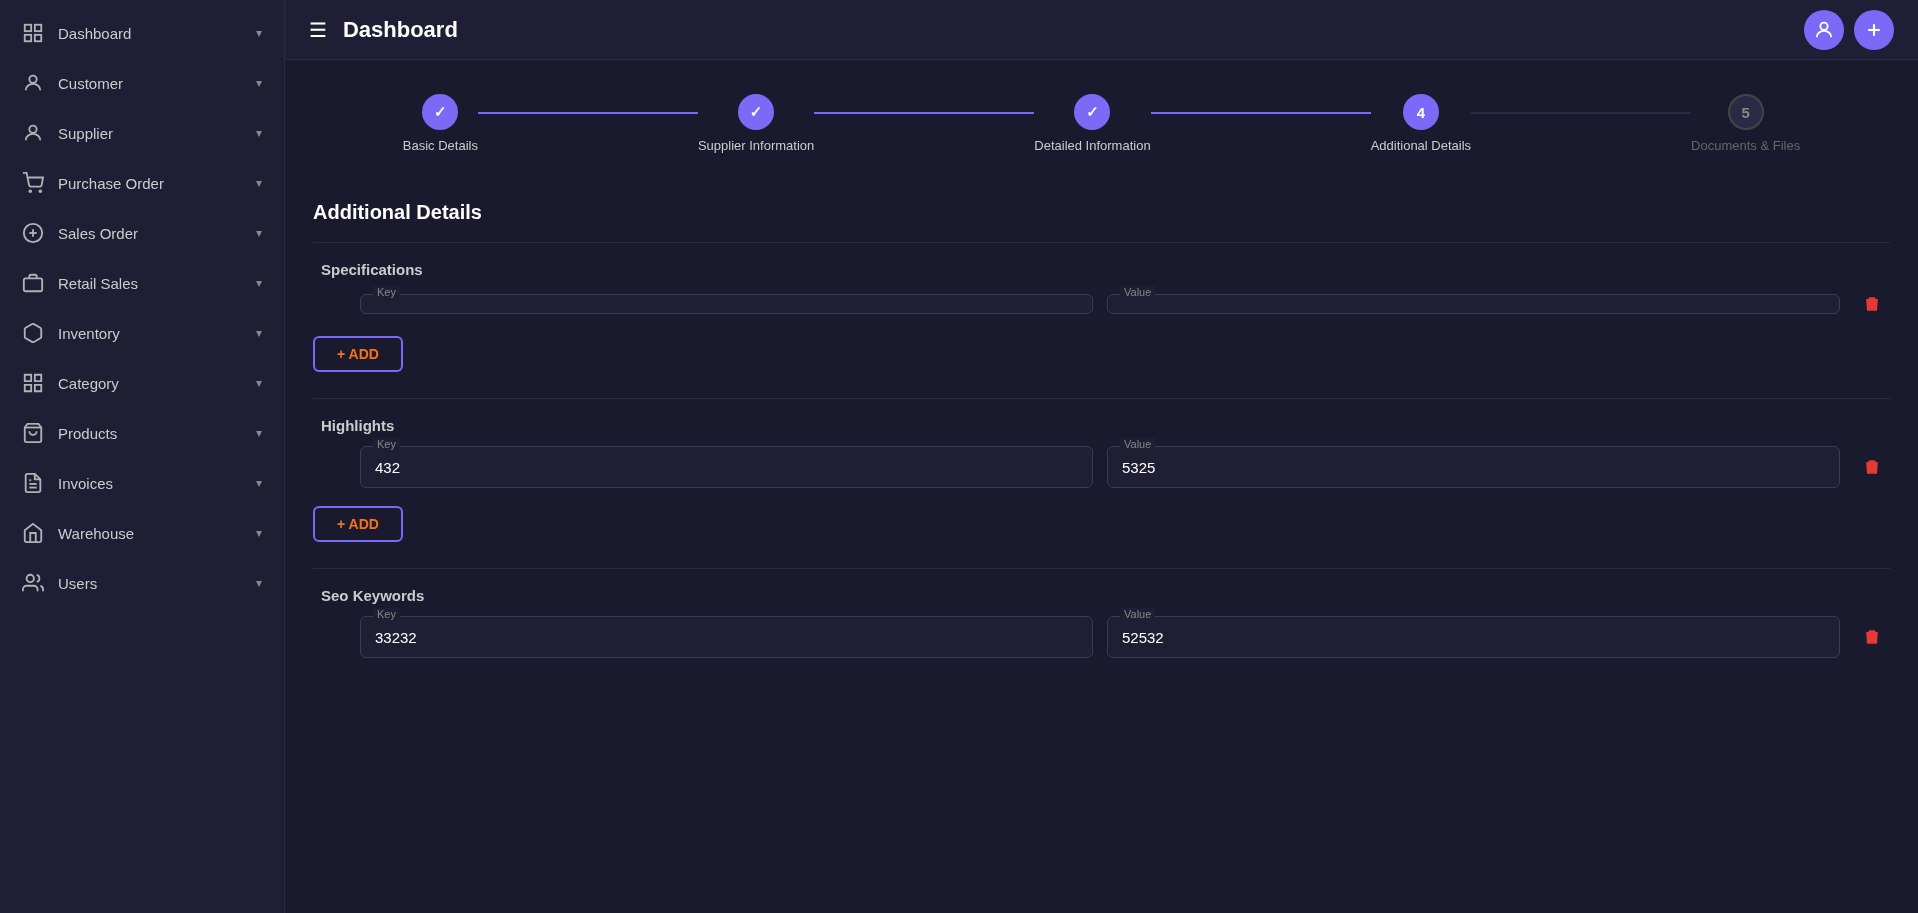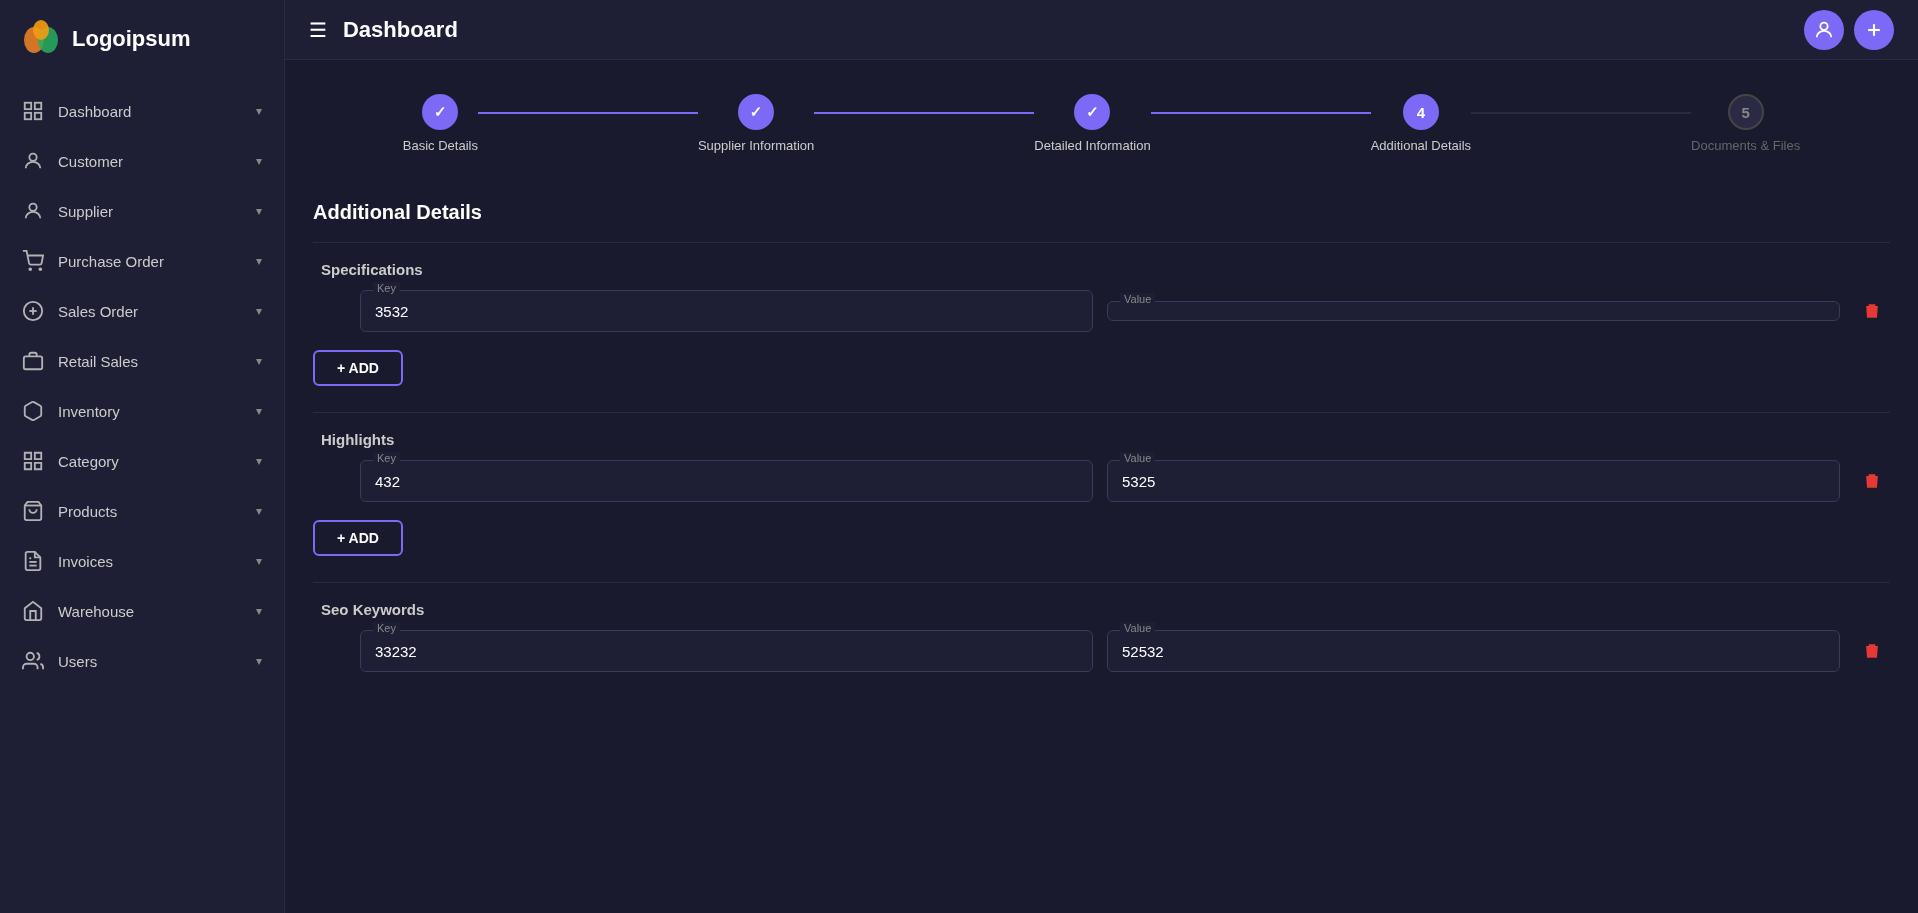--- a/index.html
+++ b/index.html
@@ -188,49 +188,40 @@
       font-size: 20px;
       padding: 4px 8px;
       display: flex; align-items: center; justify-content: center;
     }
     .add-btn {
       display: inline-flex;
       align-items: center;
       gap: 6px;
       border: 2px solid #7c6af7;
       background: transparent;
-      color: #ffffff;
+      color: #f97316;
       padding: 8px 22px;
       border-radius: 6px;
       font-size: 14px;
       font-weight: 600;
       cursor: pointer;
       margin-top: 4px;
       margin-bottom: 8px;
     }
 
     .divider {
       border: none;
       border-top: 1px solid #2a2a45;
       margin: 18px 0;
     }
   </style>
 </head>
 <body>
 
 <aside class="sidebar">
-  <div class="sidebar-logo">
-
-    <svg class="logo-icon" viewBox="0 0 42 42" xmlns="http://www.w3.org/2000/svg">
-      <ellipse cx="14" cy="22" rx="10" ry="13" fill="#e67e22" opacity="0.9"></ellipse>
-      <ellipse cx="28" cy="22" rx="10" ry="13" fill="#27ae60" opacity="0.85"></ellipse>
-      <ellipse cx="21" cy="12" rx="8" ry="10" fill="#f39c12" opacity="0.9"></ellipse>
-    </svg>
-    <span class="logo-text">Logoipsum</span>
-  </div>
 
   <nav class="sidebar-nav">
 
     <div class="nav-item">
       <span class="nav-icon">
         <svg viewBox="0 0 24 24" fill="none" stroke="currentColor" stroke-width="2">
             <rect x="3" y="3" width="7" height="7"></rect>
             <rect x="14" y="3" width="7" height="7"></rect>
             <rect x="3" y="14" width="7" height="7"></rect>
             <rect x="14" y="14" width="7" height="7"></rect>
@@ -434,21 +425,20 @@
       <div class="section-title">Additional Details</div>
 
       <hr class="divider">
 
       
       <div class="section-subtitle">Specifications</div>
 
       <div class="kv-row">
         <div class="kv-field">
           <label>Key</label>
-          <input type="text" value="3532" style="">
         </div>
         <div class="kv-field">
           <label>Value</label>
         </div>
         <button class="delete-btn">
           <svg width="20" height="20" viewBox="0 0 24 24" fill="currentColor">
               <path d="M3 6h18M8 6V4h8v2M19 6l-1 14H6L5 6"></path>
             </svg>
         </button>
       </div>

